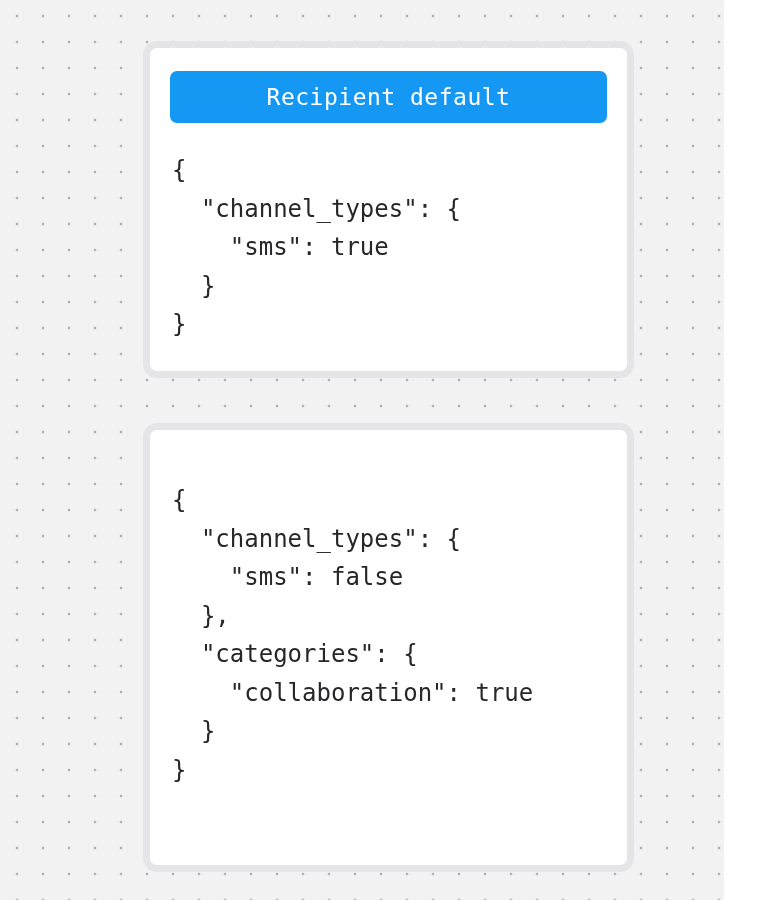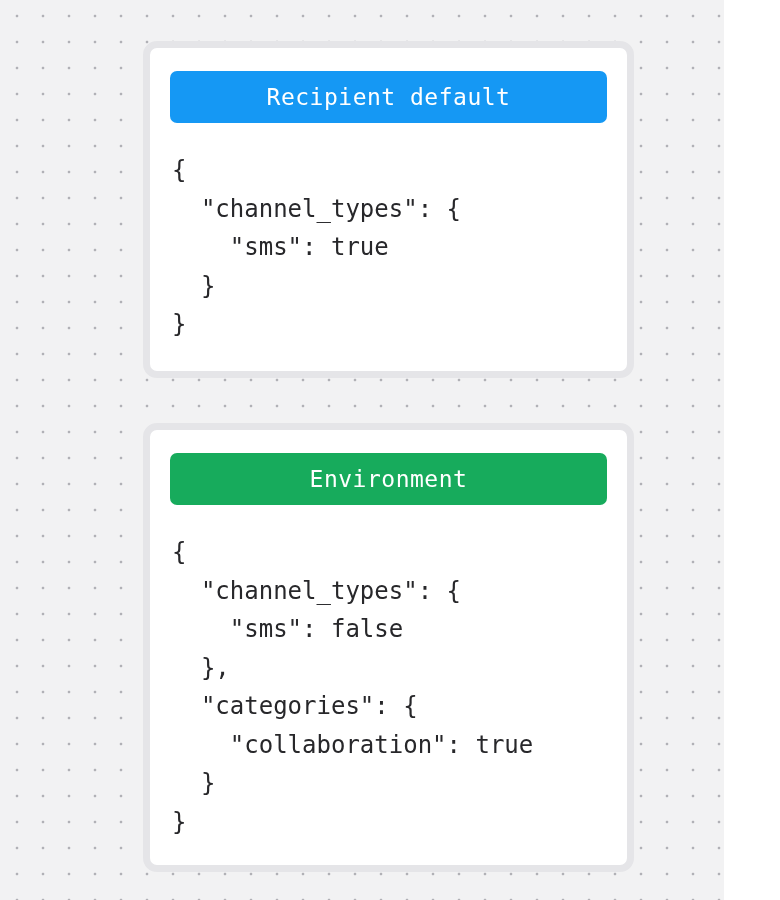--- a/index.html
+++ b/index.html
@@ -59,21 +59,20 @@
   <div class="card card-recipient">
     <div class="card-header" style="background-color: rgb(21, 152, 244);">Recipient default</div>
     <pre class="code">{
   "channel_types": {
     "sms": true
   }
 }</pre>
   </div>
 
   <div class="card card-environment">
-    <div class="card-header" style="background-color: rgb(23, 171, 92);">Environment</div>
     <pre class="code">{
   "channel_types": {
     "sms": false
   },
   "categories": {
     "collaboration": true
   }
 }</pre>
   </div>
 

